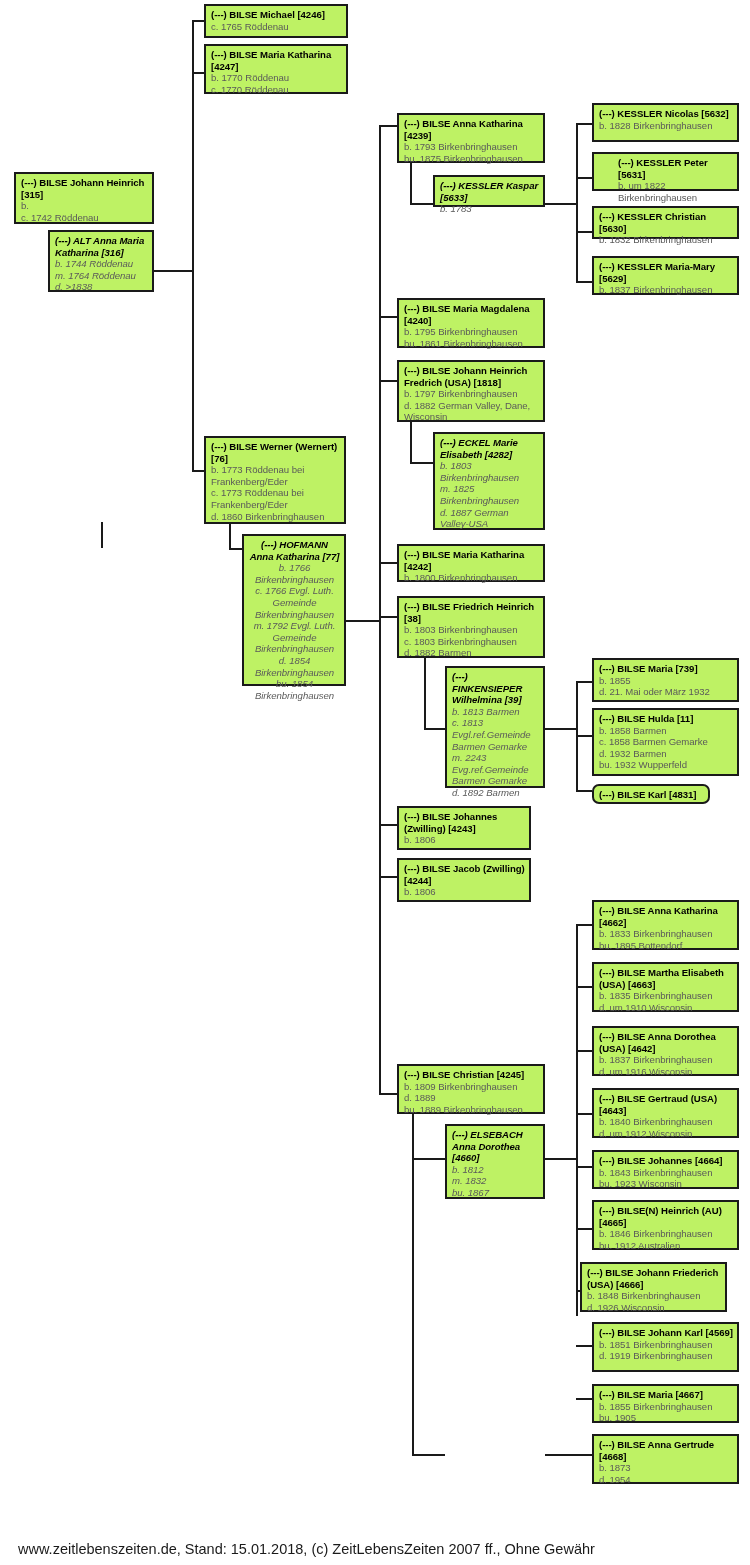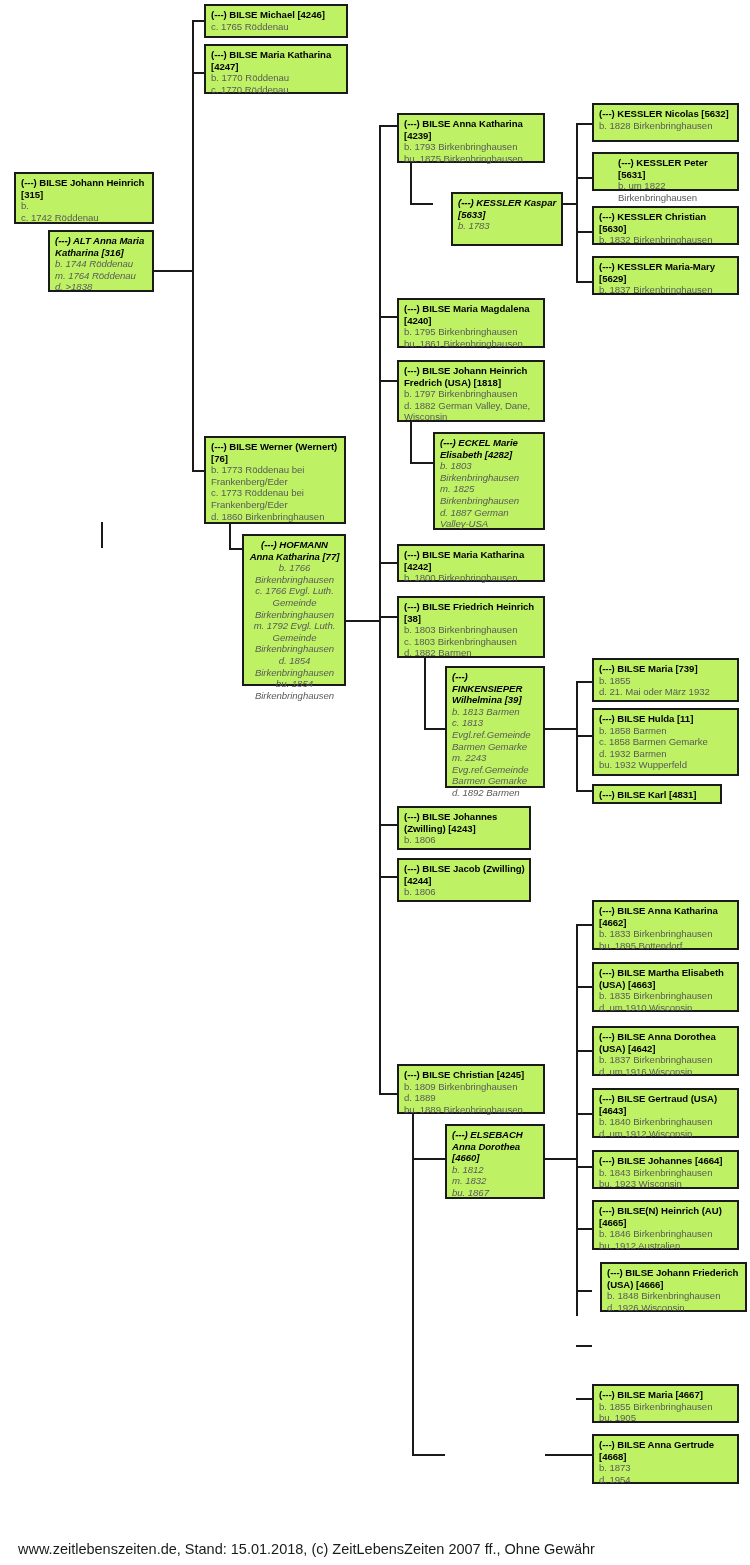--- a/index.html
+++ b/index.html
@@ -166,36 +166,36 @@
     <span class="dt">d. 1854 Birkenbringhausen</span>
     <span class="dt">bu. 1854 Birkenbringhausen</span>
   </div>
 
   <div class="box" style="left:397px;top:113px;width:148px;height:50px;">
     <span class="nm">(---) BILSE Anna Katharina [4239]</span>
     <span class="dt">b. 1793 Birkenbringhausen</span>
     <span class="dt">bu. 1875 Birkenbringhausen</span>
   </div>
 
-  <div class="box sp" style="left:433px;top:192px;width:112px;height:54px;margin-left:18px;">
+  <div class="box sp" style="left:433px;top:175px;width:112px;height:32px;">
     <span class="nm">(---) KESSLER Kaspar [5633]</span>
     <span class="dt">b. 1783</span>
   </div>
 
   <div class="box" style="left:592px;top:103px;width:147px;height:39px;">
     <span class="nm">(---) KESSLER Nicolas [5632]</span>
     <span class="dt">b. 1828 Birkenbringhausen</span>
   </div>
 
   <div class="box" style="left:592px;top:152px;width:147px;height:39px;padding-left:24px;">
     <span class="nm">(---) KESSLER Peter [5631]</span>
     <span class="dt">b. um 1822 Birkenbringhausen</span>
   </div>
 
-  <div class="box" style="left:592px;top:206px;width:147px;height:39px;">
+  <div class="box" style="left:592px;top:206px;width:147px;height:33px;">
     <span class="nm">(---) KESSLER Christian [5630]</span>
     <span class="dt">b. 1832 Birkenbringhausen</span>
   </div>
 
   <div class="box" style="left:592px;top:256px;width:147px;height:39px;">
     <span class="nm">(---) KESSLER Maria-Mary [5629]</span>
     <span class="dt">b. 1837 Birkenbringhausen</span>
   </div>
 
   <div class="box" style="left:397px;top:298px;width:148px;height:50px;">
@@ -244,21 +244,21 @@
   </div>
 
   <div class="box" style="left:592px;top:708px;width:147px;height:68px;">
     <span class="nm">(---) BILSE Hulda [11]</span>
     <span class="dt">b. 1858 Barmen</span>
     <span class="dt">c. 1858 Barmen Gemarke</span>
     <span class="dt">d. 1932 Barmen</span>
     <span class="dt">bu. 1932 Wupperfeld</span>
   </div>
 
-  <div class="box" style="left:592px;top:784px;width:130px;height:20px;">
+  <div class="box" style="left:592px;top:784px;width:118px;height:20px;border-radius:7px;">
     <span class="nm">(---) BILSE Karl [4831]</span>
   </div>
 
   <div class="box" style="left:397px;top:806px;width:134px;height:44px;">
     <span class="nm">(---) BILSE Johannes (Zwilling) [4243]</span>
     <span class="dt">b. 1806</span>
   </div>
 
   <div class="box" style="left:397px;top:858px;width:134px;height:44px;">
     <span class="nm">(---) BILSE Jacob (Zwilling) [4244]</span>
@@ -309,26 +309,31 @@
     <span class="dt">b. 1843 Birkenbringhausen</span>
     <span class="dt">bu. 1923 Wisconsin</span>
   </div>
 
   <div class="box" style="left:592px;top:1200px;width:147px;height:50px;">
     <span class="nm">(---) BILSE(N) Heinrich (AU) [4665]</span>
     <span class="dt">b. 1846 Birkenbringhausen</span>
     <span class="dt">bu. 1912 Australien</span>
   </div>
 
-  <div class="box" style="left:600px;top:1262px;width:147px;height:50px;">
+  <div class="box" style="left:580px;top:1262px;width:147px;height:50px;">
     <span class="nm">(---) BILSE Johann Friederich (USA) [4666]</span>
     <span class="dt">b. 1848 Birkenbringhausen</span>
     <span class="dt">d. 1926 Wisconsin</span>
   </div>
 
+  <div class="box" style="left:592px;top:1322px;width:147px;height:50px;">
+    <span class="nm">(---) BILSE Johann Karl [4569]</span>
+    <span class="dt">b. 1851 Birkenbringhausen</span>
+    <span class="dt">d. 1919 Birkenbringhausen</span>
+  </div>
 
   <div class="box" style="left:592px;top:1384px;width:147px;height:39px;">
     <span class="nm">(---) BILSE Maria [4667]</span>
     <span class="dt">b. 1855 Birkenbringhausen</span>
     <span class="dt">bu. 1905</span>
   </div>
 
   <div class="box" style="left:592px;top:1434px;width:147px;height:50px;">
     <span class="nm">(---) BILSE Anna Gertrude [4668]</span>
     <span class="dt">b. 1873</span>

